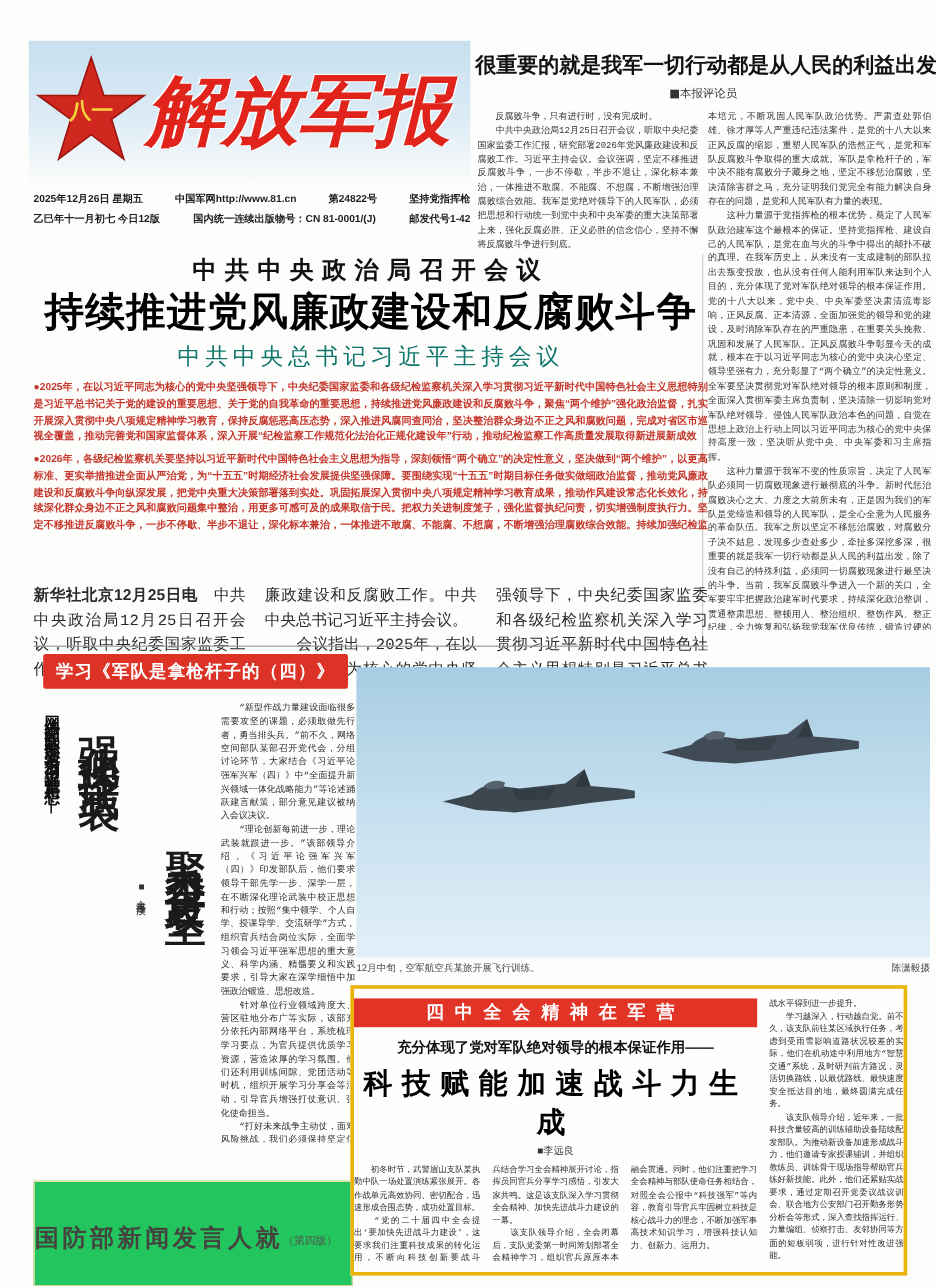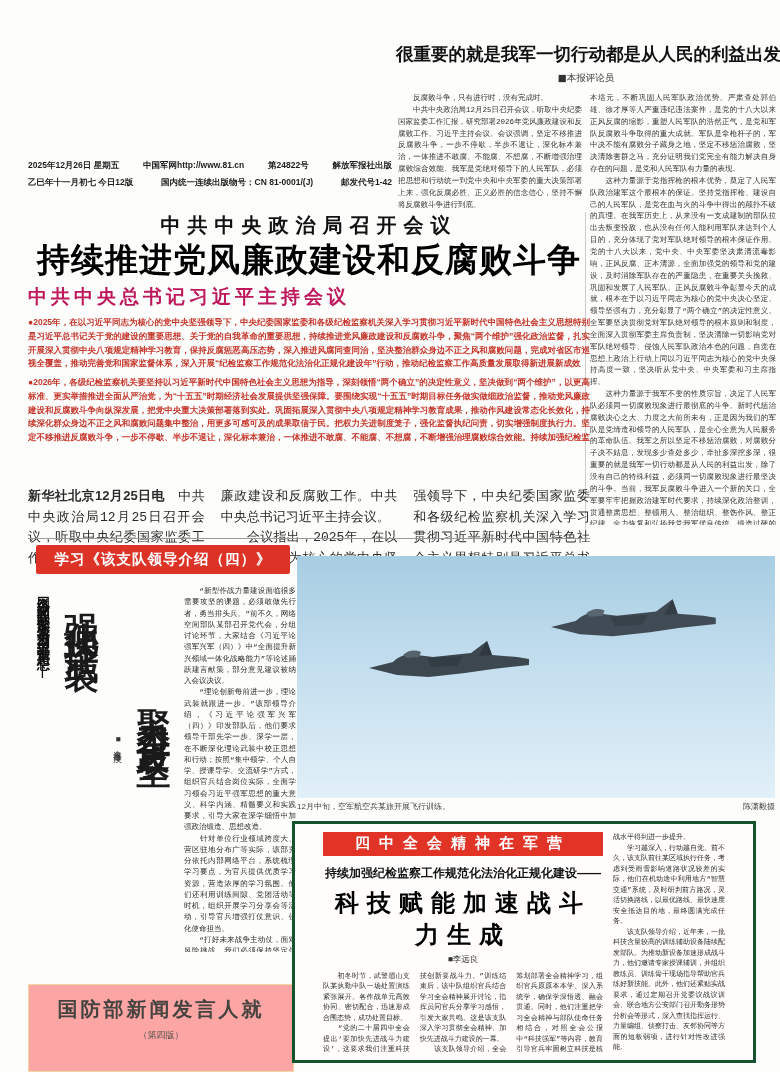--- a/index.html
+++ b/index.html
@@ -29,22 +29,22 @@
     font-size:7.5px;line-height:1.58;color:#333;}
   #comm-col2{position:absolute;left:590px;top:93px;width:186px;height:432px;overflow:hidden;
     font-size:7.5px;line-height:1.58;color:#333;}
   .vrule{position:absolute;width:1px;background:#ccc;}
 
   
   #lead-kicker{position:absolute;left:28px;top:212px;width:562px;text-align:center;
     font-size:20px;font-weight:800;letter-spacing:7px;color:#111;}
   #lead-headline{position:absolute;left:28px;top:238px;width:562px;text-align:center;
     font-size:33px;font-weight:900;letter-spacing:1px;color:#000;white-space:nowrap;}
-  #lead-sub{position:absolute;left:28px;top:284px;width:562px;text-align:left;
-    font-size:19px;font-weight:700;letter-spacing:4px;color:#be185d;}
+  #lead-sub{position:absolute;left:28px;top:284px;width:562px;text-align:center;
+    font-size:19px;font-weight:400;letter-spacing:4px;color:#0f766e;}
   #lead-bullets{position:absolute;left:28px;top:316px;width:562px;height:126px;overflow:hidden;}
   #lead-bullets p{margin:0 0 5px 0;font-size:8.5px;line-height:1.62;color:#c5372c;font-weight:600;}
   #xinhua{position:absolute;left:28px;top:446px;width:562px;height:88px;overflow:hidden;
     column-count:3;column-gap:16px;font-size:13px;line-height:1.5;color:#2a2a2a;margin-top:40px;}
   #xinhua b{font-weight:800;}
   .hrule{position:absolute;height:1px;background:#9a9a9a;}
 
   
   #study-banner{position:absolute;left:36px;top:545px;width:254px;height:29px;background:#dd3327;
     color:#fff;font-size:14.5px;font-weight:800;letter-spacing:1px;display:flex;align-items:center;
@@ -52,56 +52,63 @@
   #study-body-wrap{position:absolute;left:34px;top:586px;width:262px;height:366px;display:flex;gap:7px;}
   #study-kicker{writing-mode:vertical-rl;font-size:13px;font-weight:600;letter-spacing:3px;
     height:346px;color:#111;}
   .v-head{writing-mode:vertical-rl;font-family:"DejaVu Serif","Liberation Serif",serif;
     font-size:34px;font-weight:900;letter-spacing:9px;color:#1a1a1a;}
   #study-byline{writing-mode:vertical-rl;font-size:8.5px;color:#333;margin-top:148px;height:120px;}
   #study-h2{margin-top:96px;}
   #study-text{flex:1;font-size:7.5px;line-height:1.5;color:#2a2a2a;overflow:hidden;height:366px;}
 
   
-  #mod-box{position:absolute;left:28px;top:984px;width:266px;height:88px;background:#fca5a5;
-    border:1px solid #eed9a0;display:flex;flex-direction:column;align-items:center;padding-top:9px;box-sizing:border-box;}
+  #mod-box{position:absolute;left:28px;top:984px;width:266px;height:88px;background:#22c55e;
+    border:1px solid #eed9a0;display:flex;flex-direction:row;align-items:center;padding-top:9px;box-sizing:border-box;}
   .mod-line{font-size:20px;font-weight:800;letter-spacing:3px;color:#45433f;line-height:1.55;}
   #mod-ref{font-size:9px;color:#55524c;margin-top:4px;}
 
   
   #photo{position:absolute;left:297px;top:556px;width:478px;height:242px;overflow:hidden;
     background:linear-gradient(180deg,#a7cde2 0%,#c3deee 45%,#e2f0f8 100%);}
   .jet{position:absolute;}
   #photo-caption{position:absolute;left:297px;top:801px;width:478px;display:flex;
     justify-content:space-between;font-size:8px;color:#444;gap:34px;}
 
   
   #theme-box{position:absolute;left:292px;top:821px;width:464px;height:242px;box-sizing:border-box;
-    border:3px solid #14532d;background:#fffefd;padding:8px 28px;display:flex;gap:10px;}
+    border:3px solid #eab308;background:#fffefd;padding:8px 0;display:flex;gap:10px;}
   #theme-main{flex:1;display:flex;flex-direction:column;}
   #theme-badge{height:30px;background:#e23327;color:#fff;font-size:15px;font-weight:800;
     letter-spacing:9px;display:flex;align-items:center;justify-content:center;margin-bottom:7px;}
   #theme-kicker{font-size:12px;font-weight:800;text-align:center;color:#111;margin:2px 0;}
   #theme-headline{font-size:24px;font-weight:900;text-align:center;letter-spacing:8px;color:#000;margin:3px 0;}
   #theme-byline{font-size:8.5px;text-align:center;color:#333;margin-bottom:5px;font-family:Liberation Mono, monospace;}
   #theme-body{column-count:3;column-gap:10px;font-size:7px;line-height:1.5;color:#2a2a2a;
     height:104px;overflow:hidden;}
   #theme-right{width:112px;font-size:7px;line-height:1.5;color:#2a2a2a;overflow:hidden;}
 </style>
 </head>
 <body>
 
 <div id="page">
 
+  <div id="masthead">
+    <svg id="star" viewBox="0 0 100 100">
+      <polygon points="50,2 61.5,36.5 98,36.5 68.5,58 79.5,94 50,72 20.5,94 31.5,58 2,36.5 38.5,36.5" fill="#d0281e" stroke="#9e1410" stroke-width="1.5"></polygon>
+      <text x="50" y="57" text-anchor="middle" font-size="20" font-weight="bold" fill="#f6d43e">八一</text>
+    </svg>
+    <div id="paper-title">解放军报</div>
+  </div>
   <div id="dateline">
     <div class="dl-row">
       <span>2025年12月26日 星期五</span>
       <span>中国军网http://www.81.cn</span>
       <span>第24822号</span>
-      <span>解放军报社出版</span>
+      <span>坚持党指挥枪</span>
     </div>
     <div class="dl-row">
       <span>乙巳年十一月初七 今日12版</span>
       <span>国内统一连续出版物号：CN 81-0001/(J)</span>
       <span>邮发代号1-42</span>
     </div>
   </div>
 
   <div id="comm-headline">很重要的就是我军一切行动都是从人民的利益出发</div>
   <div id="comm-byline">■本报评论员</div>
@@ -123,21 +130,21 @@
   </div>
   <div id="xinhua" class="just">
     <b>新华社北京12月25日电</b><span class="pre">　中共中央政治局12月25日召开会议，听取中央纪委国家监委工作汇报，研究部署2026年党风廉政建设和反腐败工作。中共中央总书记习近平主持会议。
 　　会议指出，2025年，在以习近平同志为核心的党中央坚强领导下，中央纪委国家监委和各级纪检监察机关深入学习贯彻习近平新时代中国特色社会主义思想特别是习近平总书记关于党的自我革命的重要思想，持续推进党风廉政建设和反腐败斗争，强化政治监督，保持反腐惩恶高压态势，深入推进风腐同查同治，坚决整治群众身边不正之风和腐败问题，完成对省区市巡视全覆盖，切实增强制度执行力。坚定不移推进反腐败斗争，一步不停歇、半步不退让，深化标本兼治，一体推进不敢腐、不能腐、不想腐，不断增强治理腐败综合效能，持续加强纪检监察工作规范化法治化正规化建设，着力锻造纪检监察铁军。
 　　此前，习近平总书记主持召开中央政治局常委会会议，听取中央纪委国家监委2025年工作情况和二十届中央纪律检查委员会第五次全体会议准备情况汇报。
 　　会议同意明年1月12日至14日召开二十届中央纪律检查委员会第五次全体会议。
 　　会议还研究了其他事项。</span>
   </div>
   <div class="hrule" style="left:28px;top:538px;width:562px;"></div>
 
-  <div id="study-banner">学习《该支队领导介绍（四）》</div>
+  <div id="study-banner">学习《军队是拿枪杆子的（四）》</div>
   <div id="study-body-wrap">
     <div id="study-kicker">网络空间部队某部深入学习贯彻习近平强军思想——</div>
     <div class="v-head" style="height:260px;">强化理论武装</div>
     <div id="study-byline">■金遥 吕令汶</div>
     <div class="v-head" id="study-h2" style="height:260px;">聚力奋进攻坚</div>
     <div id="study-text" class="pre just">　　“新型作战力量建设面临很多需要攻坚的课题，必须敢做先行者，勇当排头兵。”前不久，网络空间部队某部召开党代会，分组讨论环节，大家结合《习近平论强军兴军（四）》中“全面提升新兴领域一体化战略能力”等论述踊跃建言献策，部分意见建议被纳入会议决议。
 　　“理论创新每前进一步，理论武装就跟进一步。”该部领导介绍，《习近平论强军兴军（四）》印发部队后，他们要求领导干部先学一步、深学一层，在不断深化理论武装中校正思想和行动；按照“集中领学、个人自学、授课导学、交流研学”方式，组织官兵结合岗位实际，全面学习领会习近平强军思想的重大意义、科学内涵、精髓要义和实践要求，引导大家在深学细悟中加强政治锻造、思想改造。
 　　针对单位行业领域跨度大、营区驻地分布广等实际，该部充分依托内部网络平台，系统梳理学习要点，为官兵提供优质学习资源，营造浓厚的学习氛围。他们还利用训练间隙、党团活动等时机，组织开展学习分享会等活动，引导官兵增强打仗意识、强化使命担当。
 　　“打好未来战争主动仗，面对风险挑战，我们必须保持坚定信心，积极担当作为。”在该部组织的一场分享交流活动中，官兵结合自身岗位，围绕《习近平论强军兴军（四）》有关论述，紧盯科技之变、战争之变，研究增强练兵备战的针对性、实效性，自觉聚焦使命任务和主责主业，淬炼过硬本领，砥砺打赢底气，敢于冲锋、敢打硬仗，坚决完成好各项任务。
 　　强化理论武装，凝聚奋进力量。连日来，随着理论学习走深走实，该部官兵迎难而上、奋勇争先，机关全力以赴、争当主力的攻坚劲头更足了。</div>
@@ -163,21 +170,21 @@
     </svg>
   </div>
   <div id="photo-caption">
     <span>12月中旬，空军航空兵某旅开展飞行训练。</span>
     <span>陈潇毅摄</span>
   </div>
 
   <div id="theme-box">
     <div id="theme-main">
       <div id="theme-badge">四中全会精神在军营</div>
-      <div id="theme-kicker">持续加强纪检监察工作规范化法治化正规化建设——</div>
+      <div id="theme-kicker">充分体现了党对军队绝对领导的根本保证作用——</div>
       <div id="theme-headline">科技赋能加速战斗力生成</div>
       <div id="theme-byline">■李远良</div>
       <div id="theme-body" class="pre just">　　初冬时节，武警眉山支队某执勤中队一场处置演练紧张展开。各作战单元高效协同、密切配合，迅速形成合围态势，成功处置目标。
 　　“党的二十届四中全会提出‘要加快先进战斗力建设’，这要求我们注重科技成果的转化运用，不断向科技创新要战斗力。”训练结束后，该中队组织官兵结合学习全会精神展开讨论，指挥员同官兵分享学习感悟，引发大家共鸣。这是该支队深入学习贯彻全会精神、加快先进战斗力建设的一幕。
 　　该支队领导介绍，全会闭幕后，支队党委第一时间筹划部署全会精神学习，组织官兵原原本本学、深入系统学，确保学深悟透、融会贯通。同时，他们注重把学习全会精神与部队使命任务相结合，对照全会公报中“科技强军”等内容，教育引导官兵牢固树立科技是核心战斗力的理念，不断加强军事高技术知识学习，增强科技认知力、创新力、运用力。</div>
     </div>
     <div id="theme-right" class="pre just">战水平得到进一步提升。
 　　学习越深入，行动越自觉。前不久，该支队前往某区域执行任务，考虑到受雨雪影响道路状况较差的实际，他们在机动途中利用地方“智慧交通”系统，及时研判前方路况，灵活切换路线，以最优路线、最快速度安全抵达目的地，最终圆满完成任务。
 　　该支队领导介绍，近年来，一批科技含量较高的训练辅助设备陆续配发部队。为推动新设备加速形成战斗力，他们邀请专家授课辅训，并组织教练员、训练骨干现场指导帮助官兵练好新技能。此外，他们还紧贴实战要求，通过定期召开党委议战议训会、联合地方公安部门召开勤务形势分析会等形式，深入查找指挥运行、力量编组、侦察打击、友邻协同等方面的短板弱项，进行针对性改进强能。
 　　强化科技赋能，提升练兵质效。随着学习贯彻全会精神不断深入，该支队官兵向科技创新要战斗力的意识不断强化，大家训练热情高涨，围绕新设备使用、战法训法创新等进行集智攻关，有效提升了部队战斗力。</div>

